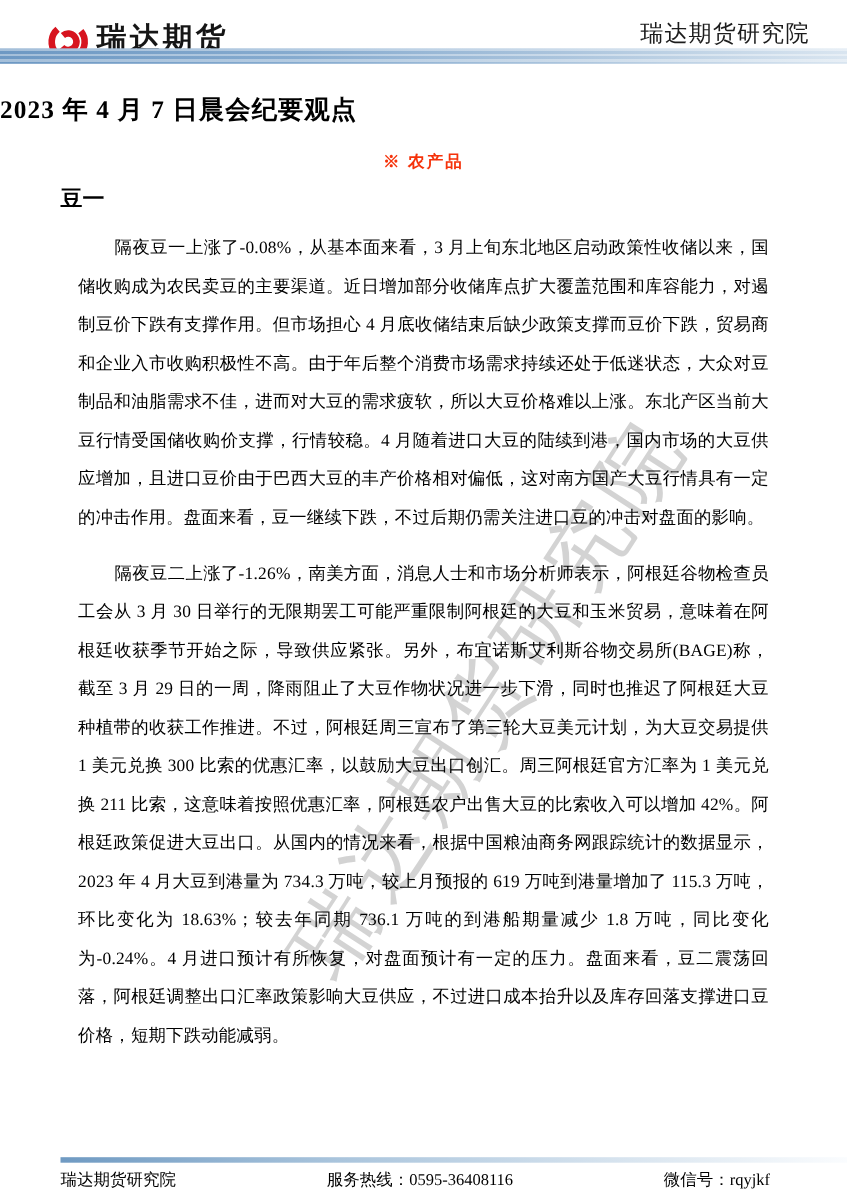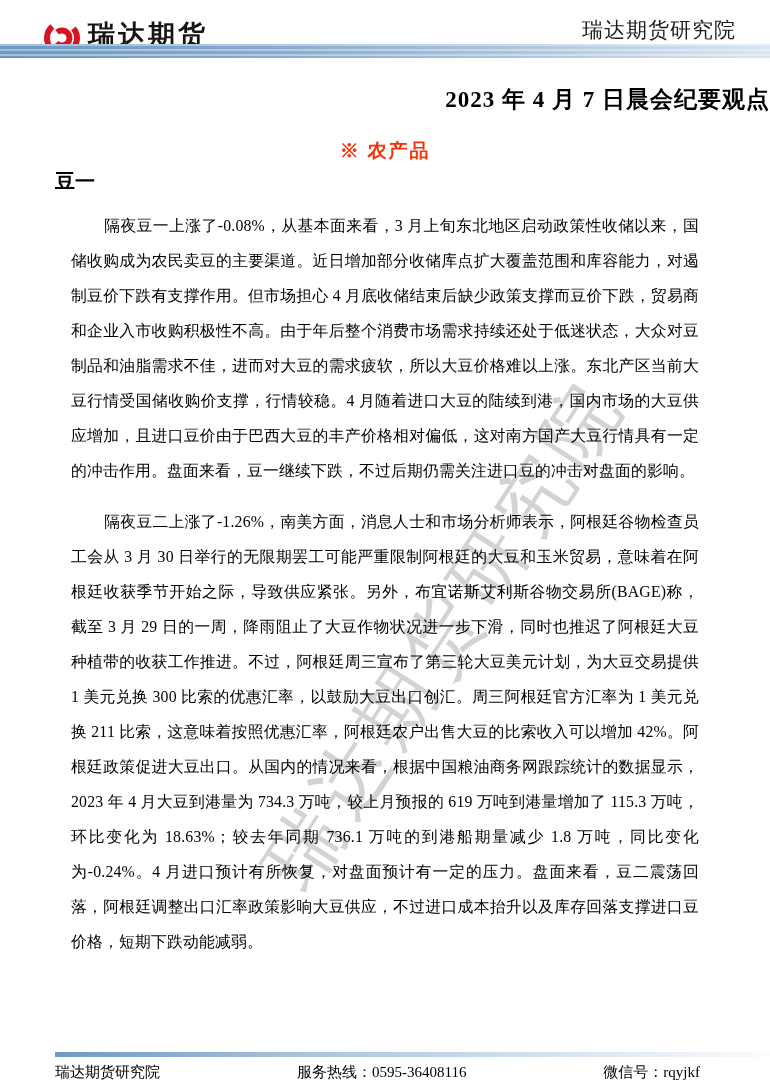--- a/index.html
+++ b/index.html
@@ -39,25 +39,25 @@
     transform-origin:center;
     font-size:76px;letter-spacing:8px;white-space:nowrap;
     color:rgba(150,150,150,0.42);
     font-family:"Liberation Serif","DejaVu Serif",serif;
     pointer-events:none;z-index:1;
   }
 
   
   .doc-title{
     position:absolute;top:84px;left:0;width:770px;
-    text-align:right;font-size:23px;font-weight:bold;letter-spacing:1px;
+    text-align:left;font-size:23px;font-weight:bold;letter-spacing:1px;
   }
   .doc-category{
     position:absolute;top:138px;left:0;width:770px;
-    text-align:center;font-size:19px;font-weight:bold;letter-spacing:2px;
+    text-align:center;font-size:15px;font-weight:bold;letter-spacing:2px;
   }
   .content{
     position:absolute;top:170px;left:55px;width:660px;z-index:2;
   }
   .content h2{
     font-size:20px;font-weight:bold;line-height:22px;margin:17px 0 8px 0;
   }
   .content h2.first{margin-top:0;}
   .content p{
     margin:16px;font-size:15.8px;line-height:35px;

